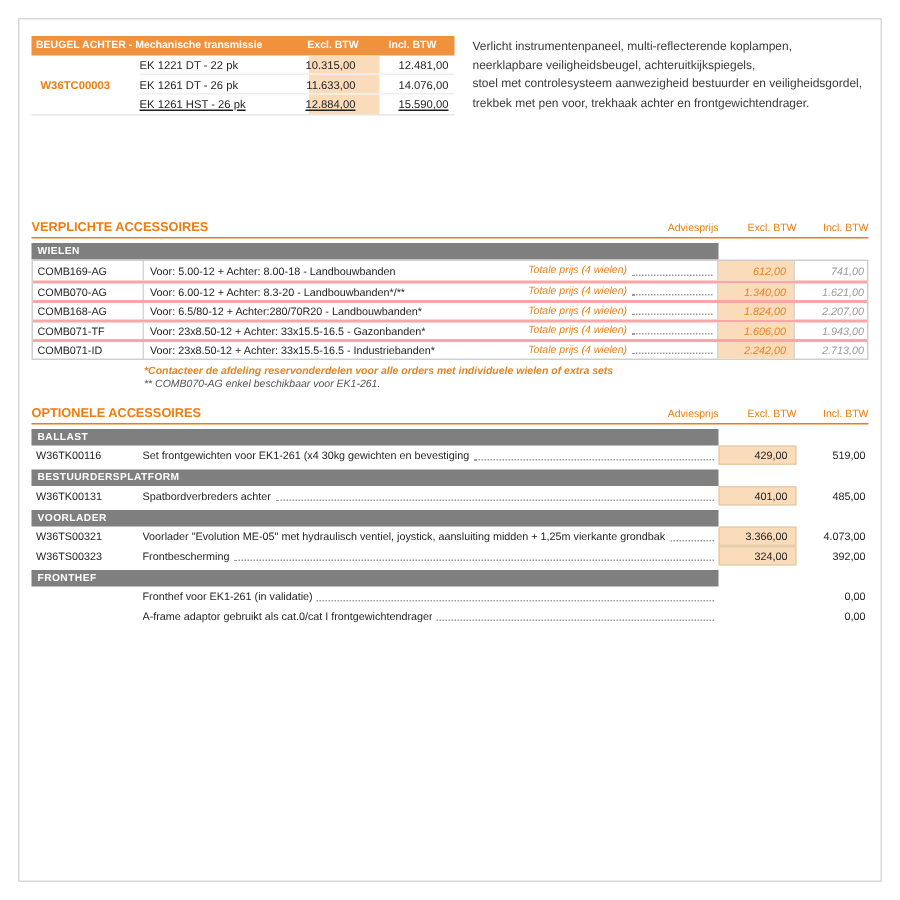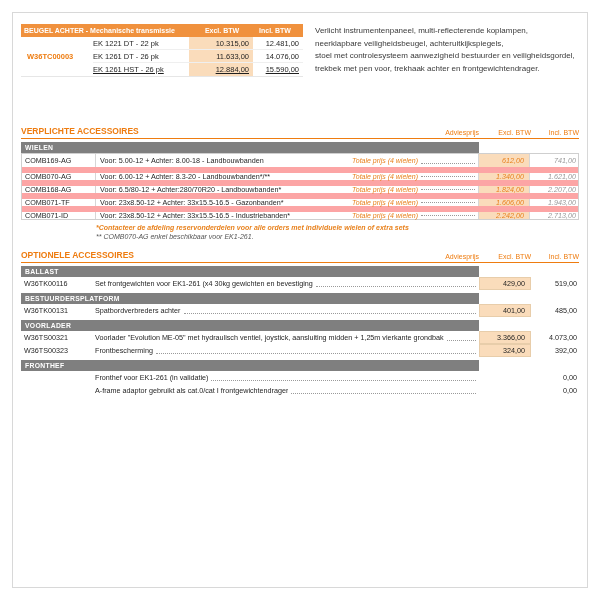--- a/index.html
+++ b/index.html
@@ -22,42 +22,42 @@
   .mb-col { width:56px; text-align:center; }
   .mb-col2 { width:50px; text-align:center; }
   .model-body { display:flex; border-bottom:1px solid #e6e6e6; }
   .model-code { width:72px; display:flex; align-items:center; padding-left:6px;
     color:var(--accent,#ee7c10); font-weight:bold; font-size:7.5px; }
   .model-rows { flex:1; }
   .model-row { display:flex; align-items:center; height:13px; font-size:7.5px;
     color:#1f1f1f; border-bottom:1px solid #efefef; }
   .model-row:last-child { border-bottom:none;text-decoration:underline; }
   .mr-name { flex:1; white-space:nowrap; }
-  .mr-excl { width:64px; height:100%; display:flex; align-items:center;
-    justify-content:flex-end; padding-right:4px; background:var(--peach,#fadcbb); }
+  .mr-excl { width:47px; height:100%; display:flex; align-items:center;
+    justify-content:flex-end; padding-right:16px; background:var(--peach,#fadcbb); }
   .mr-incl { width:50px; text-align:right; padding-right:4px;padding-left:11px; }
   .desc-block { flex:1; font-size:8px; line-height:12.6px; color:#3a3a3a; padding-top:1px; }
 
   
   .section-head { display:flex; align-items:flex-end;
     border-bottom:1px solid var(--accent,#ee7c10); padding-bottom:2px; }
   .sh-title { flex:1; color:var(--accent,#ee7c10); font-weight:bold; font-size:8.5px; }
   .sh-col { color:var(--accent,#ee7c10); font-size:7px; text-align:right; }
   .sh-advies { width:62px; } .sh-excl { width:52px; } .sh-incl { width:48px; }
-  .mt45 { margin-top:49px; } .mt10 { margin-top:10px; }
+  .mt45 { margin-top:69px; } .mt10 { margin-top:10px; }
 
   
   .group-bar { height:11px; background:var(--group-bar,#7f7f7f); color:#fff;
     font-size:6.8px; font-weight:bold; letter-spacing:.3px; display:flex;
     align-items:center; padding-left:4px; margin-right:100px; margin-top:3px; }
 
   
   .wt { border:1px solid #cfcfcf; }
   .wrow { display:flex; align-items:stretch; height:13px; font-size:7.2px;
-    color:#1f1f1f; border-top:6px solid #fca5a5; }
+    color:#1f1f1f; border-top:2px solid #fca5a5; }
   .wt .wrow:first-child { border-top:none;text-align:right; }
   .wcode { width:74px; display:flex; align-items:center; padding-left:3px;
     border-right:1px solid #d6d6d6; }
   .wdesc { flex:1; display:flex; align-items:center; padding-left:4px; white-space:nowrap; overflow:hidden; }
   .totale { display:flex; align-items:center; color:var(--orange-text,#e8821e);
     font-style:italic; font-size:7px; white-space:nowrap; }
   .leader { border-bottom:1px dotted #9a9a9a; margin:0 3px 3px 3px; align-self:flex-end; }
   .wt .leader { flex:0 0 54px; }
   .col-excl { width:52px; flex:0 0 52px; display:flex; align-items:center;
     justify-content:flex-end; padding-right:5px; background:var(--peach,#fadcbb); }

